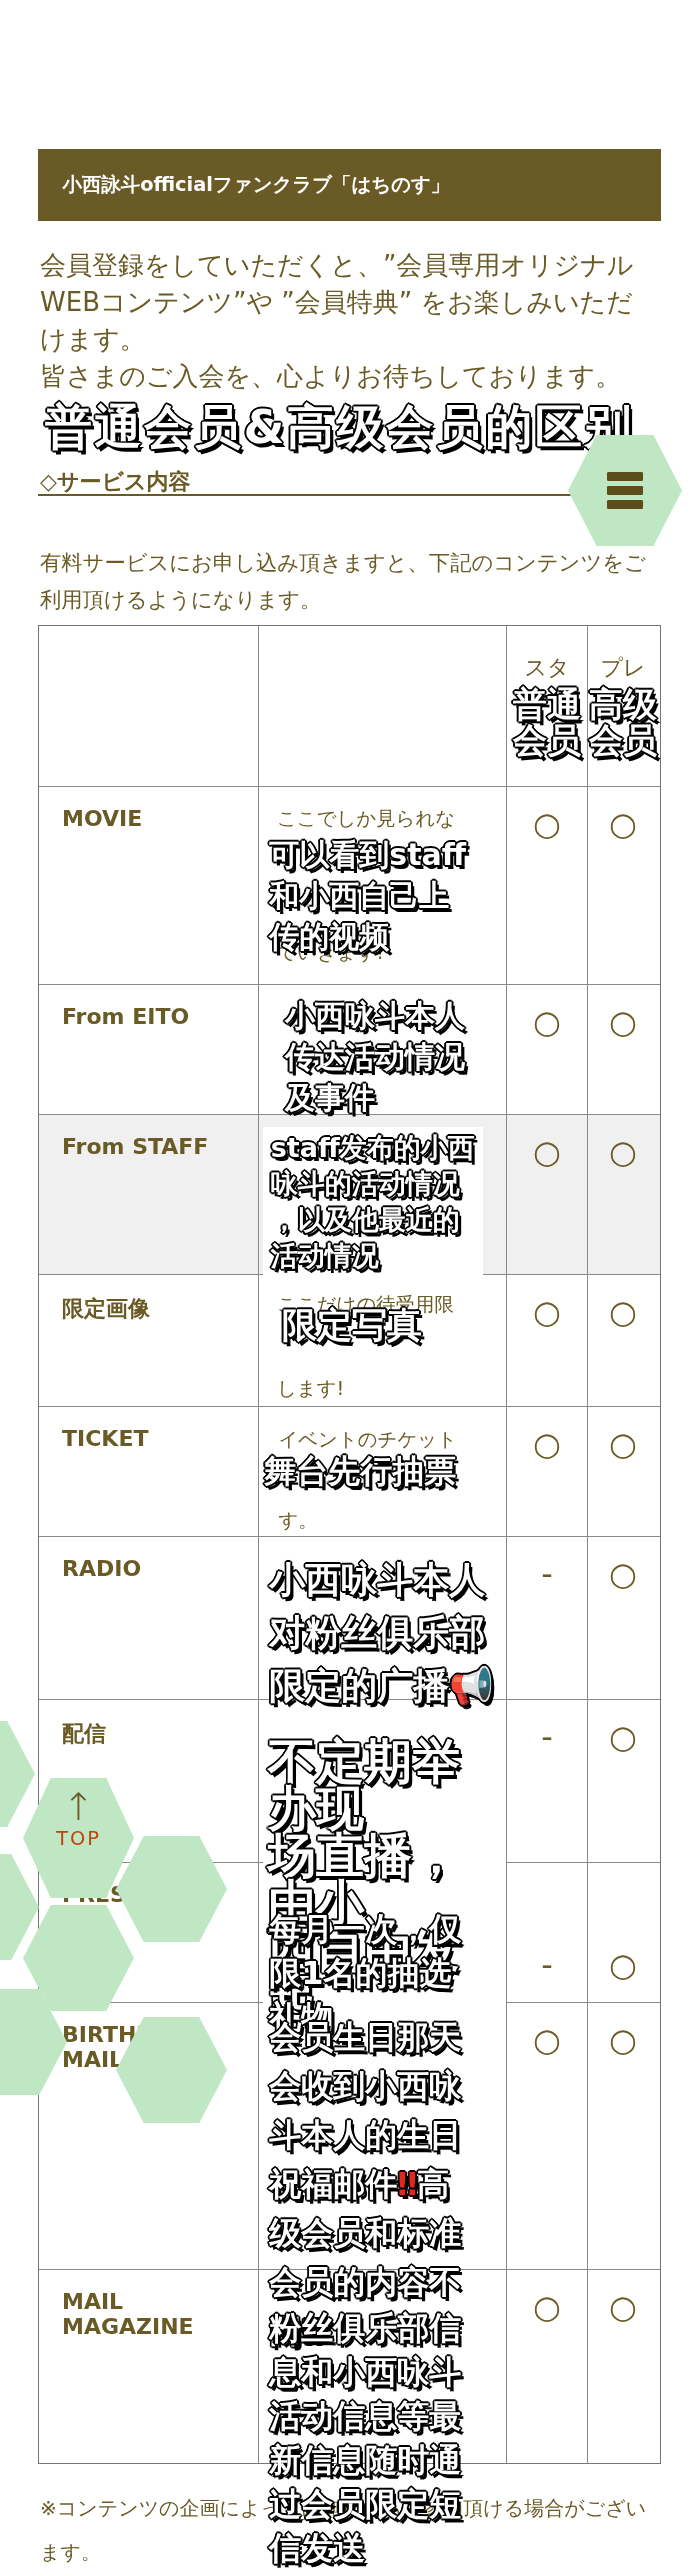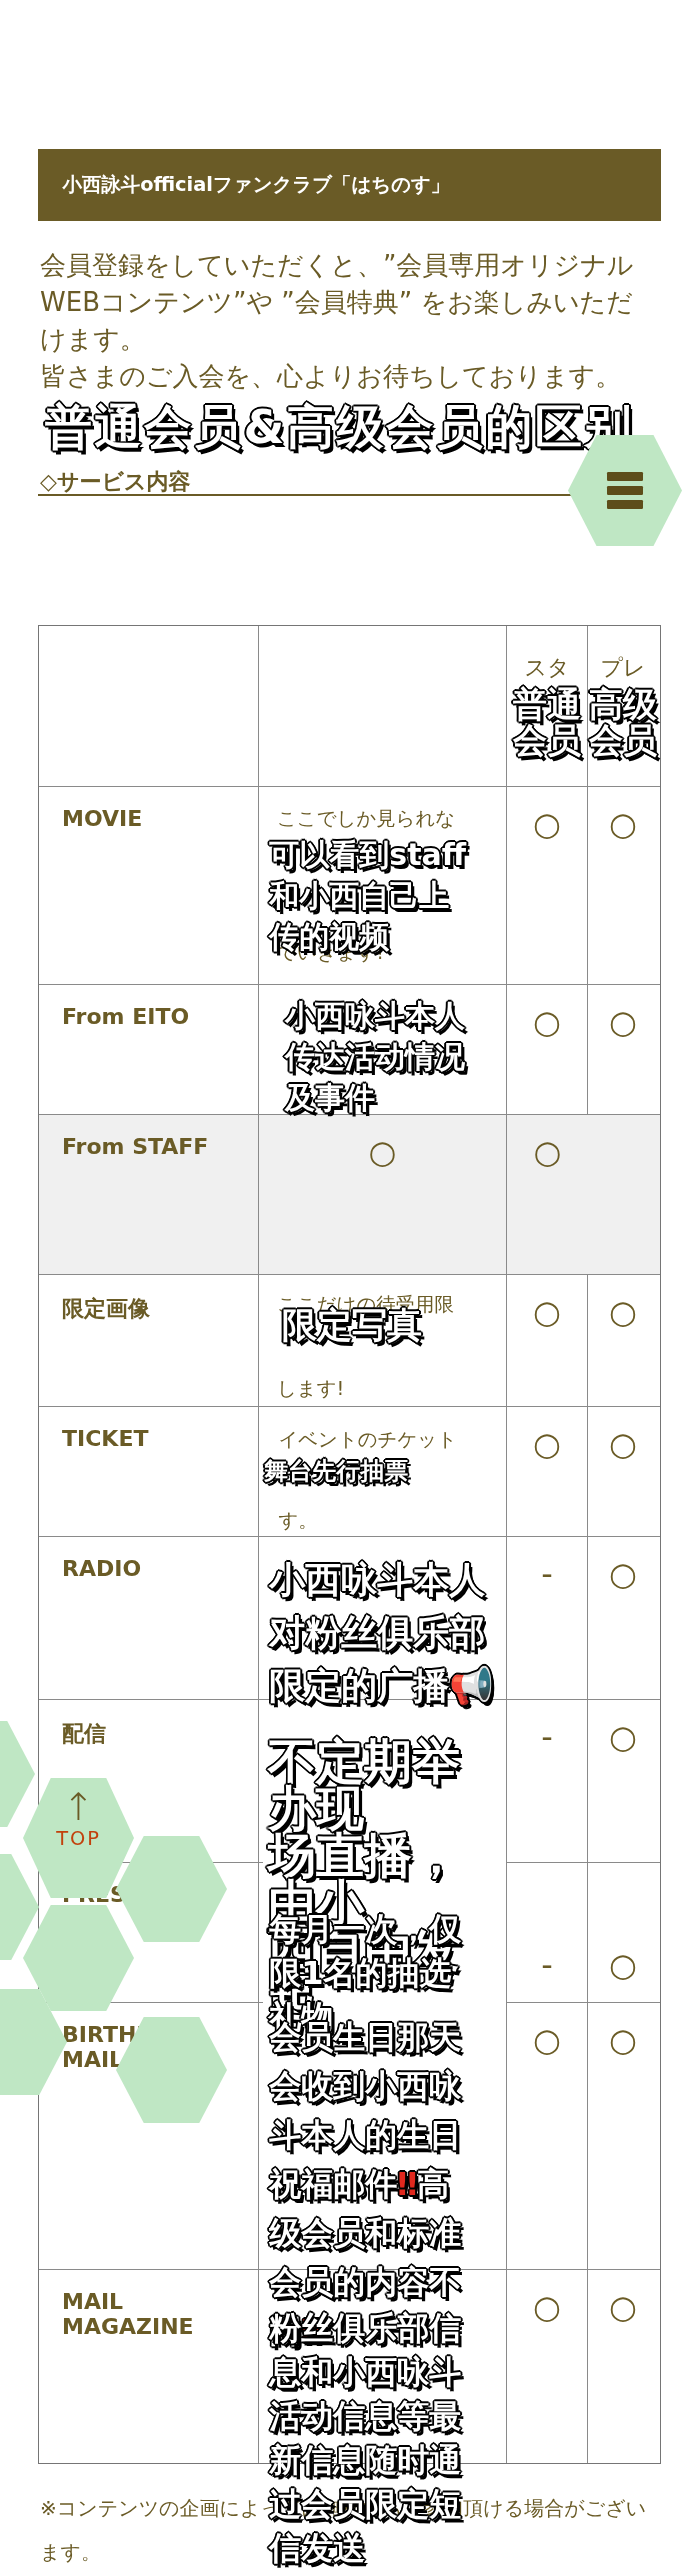--- a/index.html
+++ b/index.html
@@ -39,21 +39,21 @@
   .desc .ov{position:absolute;}
   
   .r0{height:197px;} .r1{height:129px;} .r2{height:159px;} .r3{height:131px;} .r4{height:129px;}
   .r5{height:162px;} .r6{height:162px;} .r7{height:139px;} .r8{height:266px;} .r9{height:193px;}
   .r0 .jp-top{top:15.5px;left:18px;} .r0 .ov{top:47px;left:10.3px;font-size:30px;line-height:41px;}
   .r0 .jp-bottom{top:150px;left:18px;}
   .r1 .ov{top:10.3px;left:26px;font-size:30px;line-height:41px;}
   .r2 .ov{top:11.6px;left:3.9px;font-size:27px;line-height:36px;background:#fff;padding:3.9px 7.8px;}
   .r3 .jp-top{top:14.2px;left:18px;} .r3 .ov{top:31px;left:23px;font-size:35px;line-height:39px;}
   .r3 .jp-bottom{top:98px;left:18px;}
-  .r4 .jp-top{top:17px;left:19.4px;} .r4 .ov{top:45px;left:5.2px;font-size:24px;line-height:39px;}
+  .r4 .jp-top{top:17px;left:19.4px;} .r4 .ov{top:45px;left:5.2px;font-size:32px;line-height:39px;}
   .r4 .jp-bottom{top:98px;left:19.4px;}
   .r5 .ov{top:15.5px;left:10.3px;font-size:36px;line-height:53px;}
   .r6 .ov{top:35px;left:3.9px;font-size:48px;line-height:47px;background:#fff;padding:2.6px 5.2px;}
   .r7 .ov{top:44px;left:10.3px;font-size:32px;line-height:44px;}
   .r8 .ov{top:10.3px;left:10.3px;font-size:32px;line-height:49px;}
   .r9 .ov{top:36px;left:10.3px;font-size:32px;line-height:44px;}
   .mark.low{padding-top:83px;}
   
   .hex{position:absolute;width:111px;height:106px;background:#bfe7c4;
        clip-path:polygon(25% 0,75% 0,100% 50%,75% 100%,25% 100%,0 50%);z-index:20;}
@@ -78,20 +78,21 @@
 
   <div class="abs section">◇サービス内容</div>
   <div class="abs rule"></div>
 
   <div class="abs hex menuhex">
     <span style="display:contents">
       <span class="bar"></span><span class="bar"></span><span class="bar"></span>
     </span>
   </div>
 
+  <div class="abs paidintro">有料サービスにお申し込み頂きますと、下記のコンテンツをご利用頂けるようになります。</div>
 
   <div class="abs tbl">
     <div class="thead">
       <div class="cell"></div>
       <div class="cell"></div>
       <div class="cell hcol">
         <span>スタ</span>
         <div class="ov hov">普通
 会员</div>
       </div>
@@ -121,20 +122,26 @@
         <div class="ov">小西咏斗本人
 传达活动情况
 及事件</div>
       </div>
       <div class="cell mark">○</div>
       <div class="cell mark last">○</div>
     </div>
 
     <div class="trow r2 gray">
       <div class="cell label">From STAFF</div>
+      <div class="cell desc">
+        <div class="ov">staff发布的小西
+咏斗的活动情况
+，以及他最近的
+活动情况</div>
+      </div>
       <div class="cell mark">○</div>
       <div class="cell mark last">○</div>
     </div>
 
     <div class="trow r3">
       <div class="cell label">限定画像</div>
       <div class="cell desc">
         <div class="jp jp-top">ここだけの待受用限</div>
         <div class="ov">限定写真</div>
         <div class="jp jp-bottom">します!</div>

